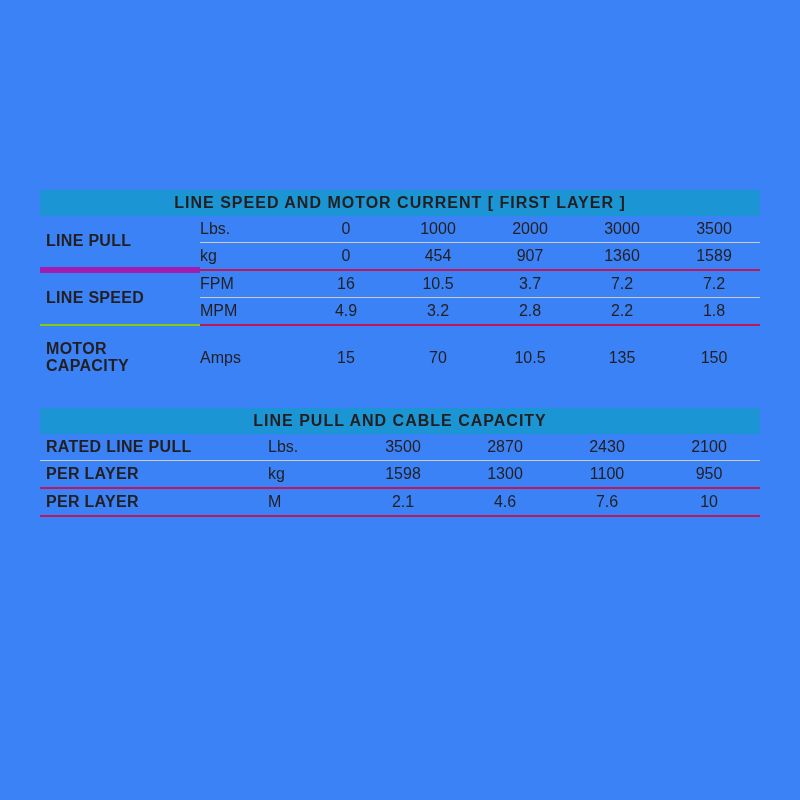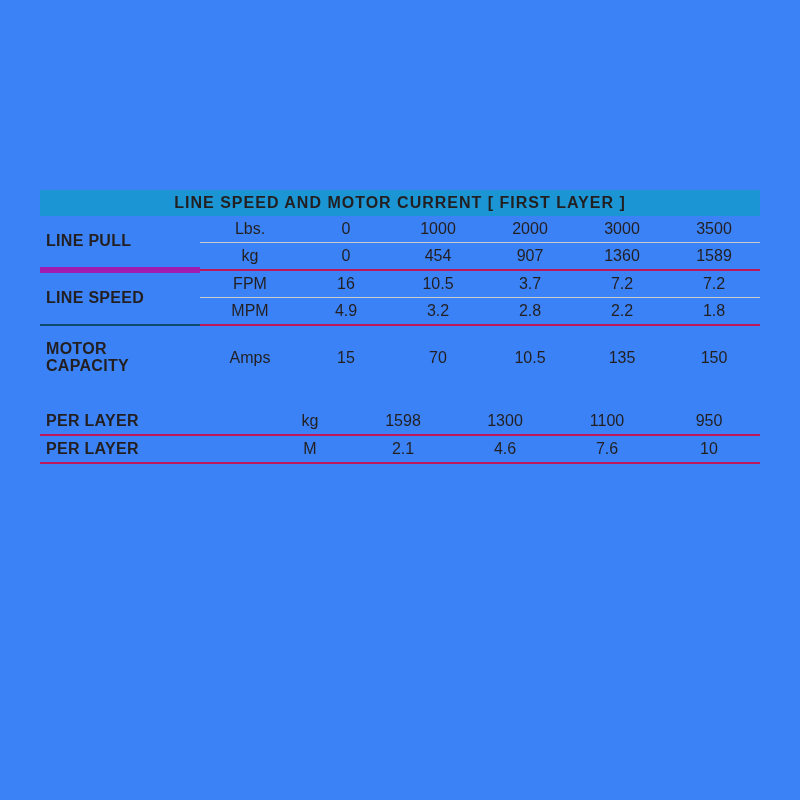--- a/index.html
+++ b/index.html
@@ -53,21 +53,21 @@
   }
   .lbl {
     font-weight: bold;
     font-size: 19px;
     letter-spacing: 0.3px;
     padding-left: 6px !important;
     line-height: 1.05;
     font-family: "Liberation Sans Narrow", "Liberation Sans", sans-serif;
   }
   .unit {
-    text-align: center;
+    text-align: left;
     font-size: 16px;
   }
   .val {
     text-align: center;
     font-size: 16px;
   }
   .gap {
     height: 18px;
   }
 </style>
@@ -104,21 +104,21 @@
         <tr class="thickline">
           <td class="unit">kg</td>
           <td class="val">0</td>
           <td class="val">454</td>
           <td class="val">907</td>
           <td class="val">1360</td>
           <td class="val">1589</td>
         </tr>
 
         <tr class="rowline">
-          <td class="lbl" rowspan="2" style="border-bottom:2px solid #0c4a6e">LINE SPEED</td>
+          <td class="lbl" rowspan="2" style="border-bottom:2px solid #84cc16">LINE SPEED</td>
           <td class="unit">FPM</td>
           <td class="val">16</td>
           <td class="val">10.5</td>
           <td class="val">3.7</td>
           <td class="val">7.2</td>
           <td class="val">7.2</td>
         </tr>
         <tr class="thickline">
           <td class="unit">MPM</td>
           <td class="val">4.9</td>
@@ -148,22 +148,33 @@
     <table class="spec">
       <colgroup>
         <col style="width:228px">
         <col style="width:84px">
         <col style="width:102px">
         <col style="width:102px">
         <col style="width:102px">
         <col style="width:102px">
       </colgroup>
       <tbody>
+        <tr class="band">
+          <td colspan="6">LINE PULL AND CABLE CAPACITY</td>
+        </tr>
 
 
+        <tr class="rowline">
+          <td class="lbl">RATED LINE PULL</td>
+          <td class="unit">Lbs.</td>
+          <td class="val">3500</td>
+          <td class="val">2870</td>
+          <td class="val">2430</td>
+          <td class="val">2100</td>
+        </tr>
         <tr class="thickline">
           <td class="lbl">PER LAYER</td>
           <td class="unit">kg</td>
           <td class="val">1598</td>
           <td class="val">1300</td>
           <td class="val">1100</td>
           <td class="val">950</td>
         </tr>
 
         <tr class="thickline">

